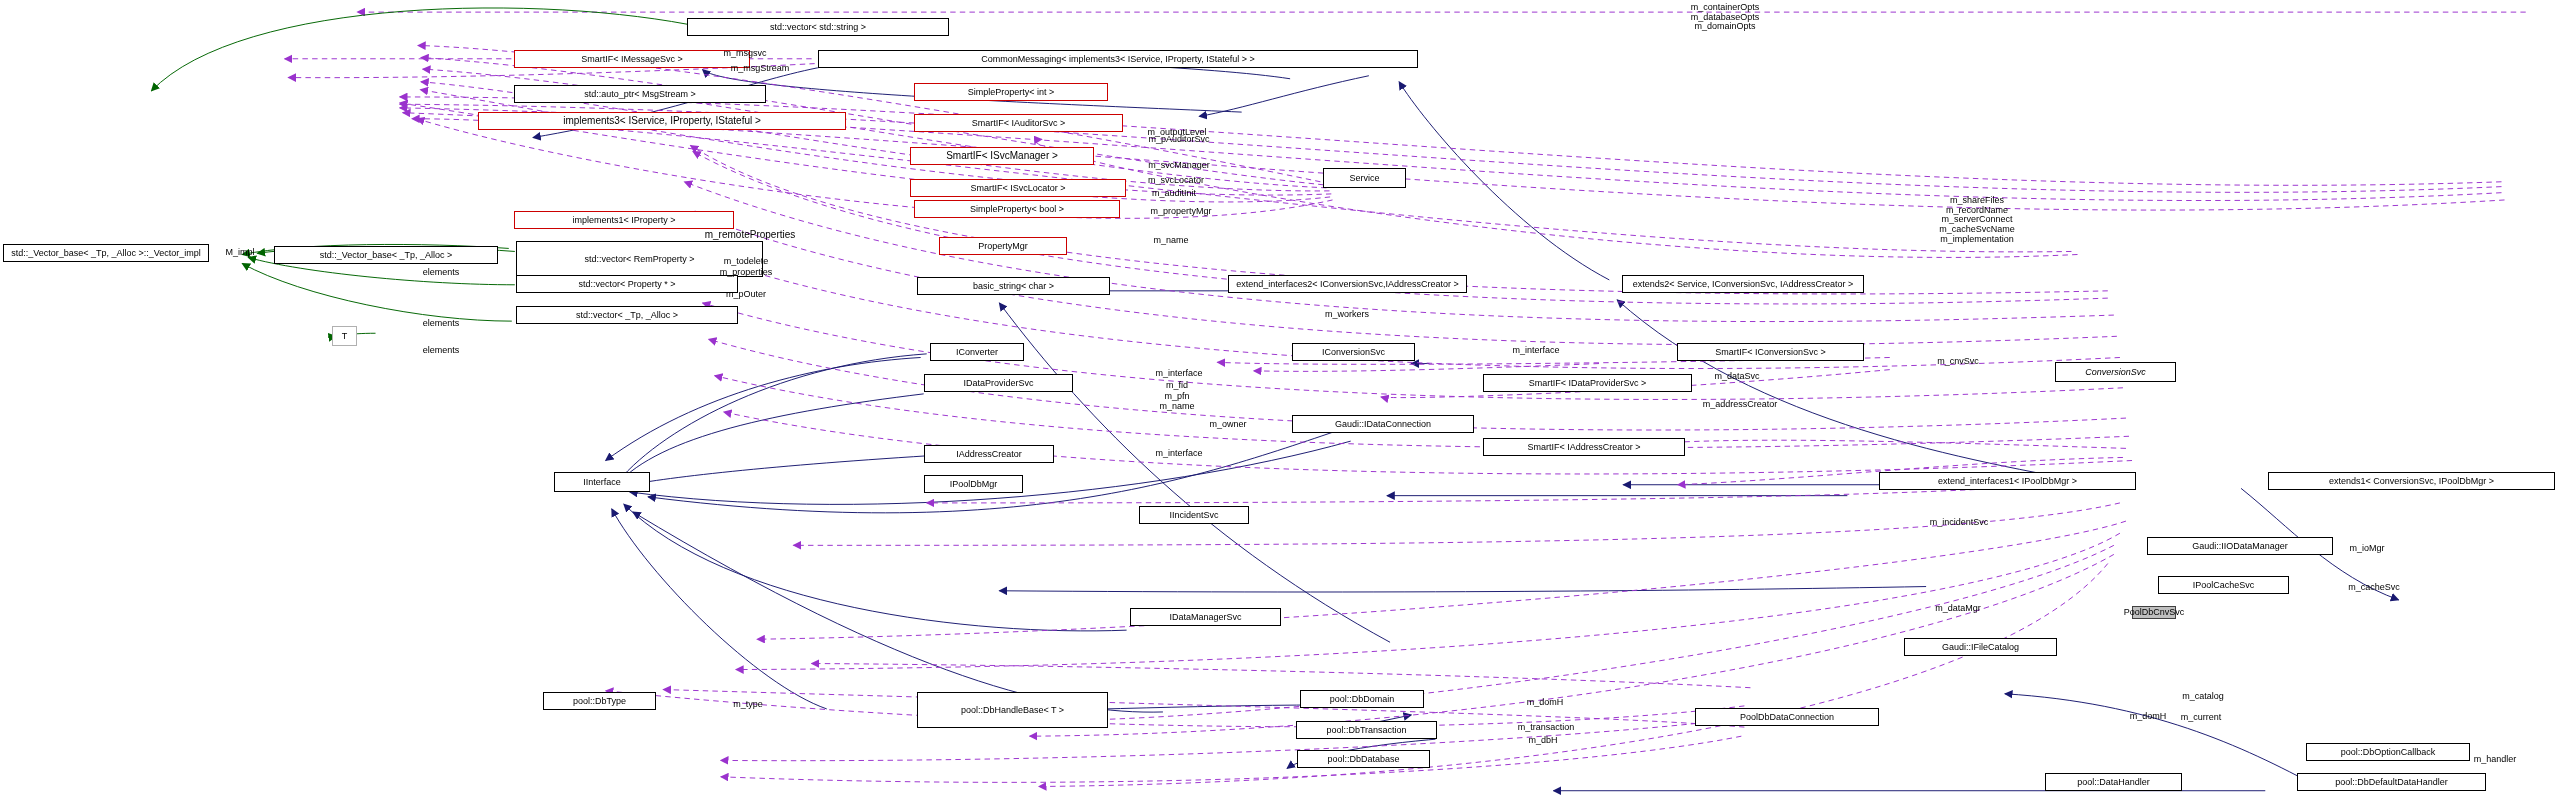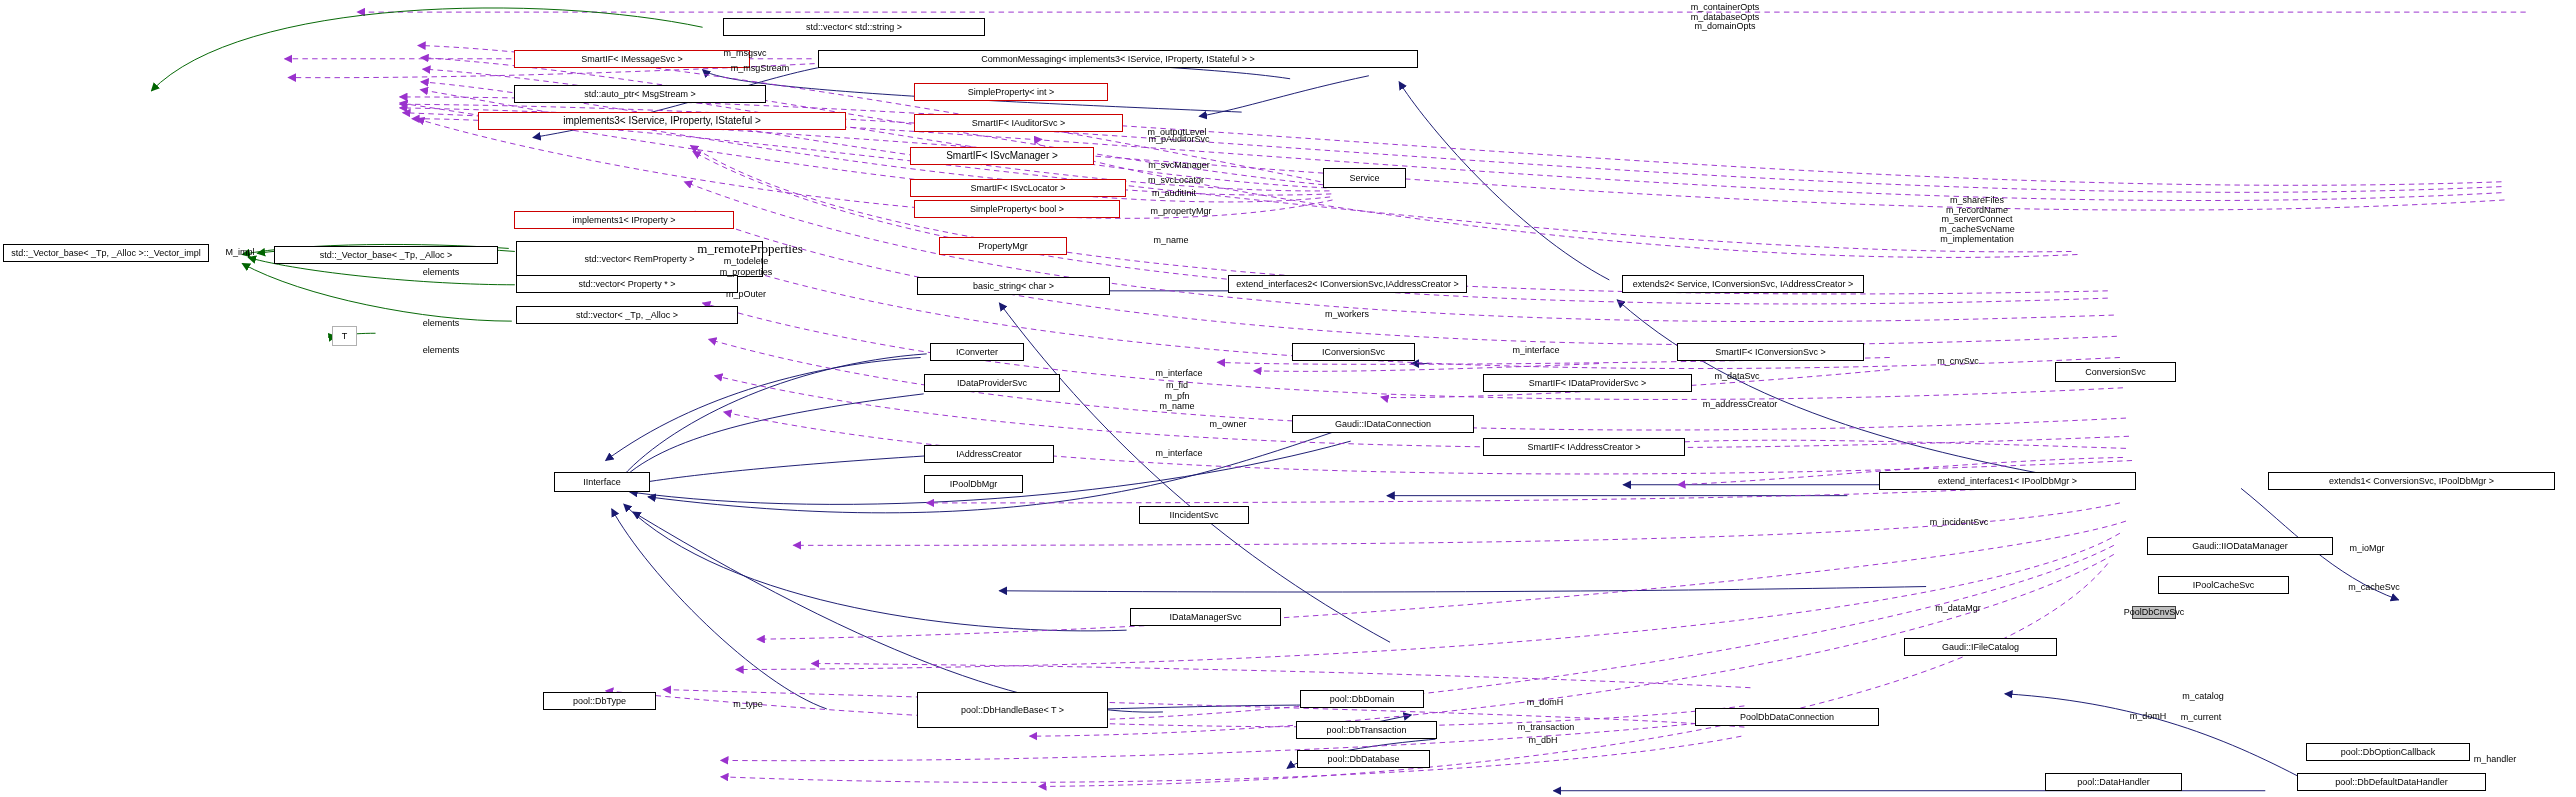--- a/index.html
+++ b/index.html
@@ -132,21 +132,21 @@
       <path d="M1160,45 C900,-10 400,-5 250,150"></path>
       <path d="M840,410 C700,400 500,400 400,420"></path>
       <path d="M850,470 C700,470 500,450 410,425"></path>
       <path d="M845,530 C700,530 500,490 400,435"></path>
       <path d="M620,550 C560,550 520,560 555,555"></path>
       <path d="M850,415 C720,405 520,405 425,418"></path>
     </g>
   </svg>
 
   <div id="nodes">
-      <div class="node" style="left: 687px; top: 18px; width: 262px; height: 18px; font-size: 9px; margin-left: 36px;">std::vector&lt; std::string &gt;</div>
+      <div class="node" style="left: 687px; top: 18px; width: 262px; height: 18px; font-size: 9px;">std::vector&lt; std::string &gt;</div>
       <div class="node red" style="left: 514px; top: 50px; width: 236px; height: 18px; font-size: 9px;">SmartIF&lt; IMessageSvc &gt;</div>
       <div class="node" style="left: 818px; top: 50px; width: 600px; height: 18px; font-size: 9px;">CommonMessaging&lt; implements3&lt; IService, IProperty, IStateful &gt; &gt;</div>
       <div class="node" style="left: 514px; top: 85px; width: 252px; height: 18px; font-size: 9px;">std::auto_ptr&lt; MsgStream &gt;</div>
       <div class="node red" style="left: 914px; top: 83px; width: 194px; height: 18px; font-size: 9px;">SimpleProperty&lt; int &gt;</div>
       <div class="node red" style="left: 478px; top: 112px; width: 368px; height: 18px; font-size: 10px;">implements3&lt; IService, IProperty, IStateful &gt;</div>
       <div class="node red" style="left: 914px; top: 114px; width: 209px; height: 18px; font-size: 9px;">SmartIF&lt; IAuditorSvc &gt;</div>
       <div class="node red" style="left: 910px; top: 147px; width: 184px; height: 18px; font-size: 10px;">SmartIF&lt; ISvcManager &gt;</div>
       <div class="node" style="left: 1323px; top: 168px; width: 83px; height: 20px; font-size: 9px;">Service</div>
       <div class="node red" style="left: 910px; top: 179px; width: 216px; height: 18px; font-size: 9px;">SmartIF&lt; ISvcLocator &gt;</div>
       <div class="node red" style="left: 914px; top: 200px; width: 206px; height: 18px; font-size: 9px;">SimpleProperty&lt; bool &gt;</div>
@@ -157,22 +157,22 @@
       <div class="node" style="left: 516px; top: 241px; width: 247px; height: 36px; font-size: 9px;">std::vector&lt; RemProperty &gt;</div>
       <div class="node" style="left: 917px; top: 277px; width: 193px; height: 18px; font-size: 9px;">basic_string&lt; char &gt;</div>
       <div class="node" style="left: 1228px; top: 275px; width: 239px; height: 18px; font-size: 9px;">extend_interfaces2&lt; IConversionSvc,IAddressCreator &gt;</div>
       <div class="node" style="left: 1622px; top: 275px; width: 242px; height: 18px; font-size: 9px;">extends2&lt; Service, IConversionSvc, IAddressCreator &gt;</div>
       <div class="node" style="left: 516px; top: 275px; width: 222px; height: 18px; font-size: 9px;">std::vector&lt; Property * &gt;</div>
       <div class="node" style="left: 516px; top: 306px; width: 222px; height: 18px; font-size: 9px;">std::vector&lt; _Tp, _Alloc &gt;</div>
       <div class="node tparam" style="left: 332px; top: 326px; width: 25px; height: 20px; font-size: 9px;">T</div>
       <div class="node" style="left: 930px; top: 343px; width: 94px; height: 18px; font-size: 9px;">IConverter</div>
       <div class="node" style="left: 1292px; top: 343px; width: 123px; height: 18px; font-size: 9px;">IConversionSvc</div>
       <div class="node" style="left: 1677px; top: 343px; width: 187px; height: 18px; font-size: 9px;">SmartIF&lt; IConversionSvc &gt;</div>
-      <div class="node" style="left: 2055px; top: 362px; width: 121px; height: 20px; font-size: 9px;">ConversionSvc</div>
-      <div class="node" style="left: 924px; top: 374px; width: 136px; height: 18px; font-size: 9px;">IDataProviderSvc</div>
+      <div class="node" style="left: 2055px; top: 362px; width: 121px; height: 20px; font-size: 9px; font-style: italic;">ConversionSvc</div>
+      <div class="node" style="left: 924px; top: 374px; width: 149px; height: 18px; font-size: 9px;">IDataProviderSvc</div>
       <div class="node" style="left: 1483px; top: 374px; width: 209px; height: 18px; font-size: 9px;">SmartIF&lt; IDataProviderSvc &gt;</div>
       <div class="node" style="left: 1292px; top: 415px; width: 182px; height: 18px; font-size: 9px;">Gaudi::IDataConnection</div>
       <div class="node" style="left: 1483px; top: 438px; width: 202px; height: 18px; font-size: 9px;">SmartIF&lt; IAddressCreator &gt;</div>
       <div class="node" style="left: 924px; top: 445px; width: 130px; height: 18px; font-size: 9px;">IAddressCreator</div>
       <div class="node" style="left: 924px; top: 475px; width: 99px; height: 18px; font-size: 9px;">IPoolDbMgr</div>
       <div class="node" style="left: 1879px; top: 472px; width: 257px; height: 18px; font-size: 9px;">extend_interfaces1&lt; IPoolDbMgr &gt;</div>
       <div class="node" style="left: 2268px; top: 472px; width: 287px; height: 18px; font-size: 9px;">extends1&lt; ConversionSvc, IPoolDbMgr &gt;</div>
       <div class="node" style="left: 554px; top: 472px; width: 96px; height: 20px; font-size: 9px;">IInterface</div>
       <div class="node" style="left: 1139px; top: 506px; width: 110px; height: 18px; font-size: 9px;">IIncidentSvc</div>
       <div class="node" style="left: 2147px; top: 537px; width: 186px; height: 18px; font-size: 9px;">Gaudi::IIODataManager</div>
@@ -220,21 +220,21 @@
       </div>
       <div class="elabel" style="left: 1181px; top: 207px; font-size: 9px;">
         <div>m_propertyMgr</div>
       </div>
       <div class="elabel" style="left: 1171px; top: 236px; font-size: 9px;">
         <div>m_name</div>
       </div>
       <div class="elabel" style="left: 240px; top: 248px; font-size: 9px;">
         <div>M_impl</div>
       </div>
-      <div class="elabel" style="left: 750px; top: 242px; font-size: 13px; font-family: Liberation Serif, serif;">
+      <div class="elabel" style="left: 750px; top: 230px; font-size: 10px;">
         <div>m_remoteProperties</div>
       </div>
       <div class="elabel" style="left: 746px; top: 257px; font-size: 9px;">
         <div>m_todelete</div>
       </div>
       <div class="elabel" style="left: 746px; top: 268px; font-size: 9px;">
         <div>m_properties</div>
       </div>
       <div class="elabel" style="left: 746px; top: 290px; font-size: 9px;">
         <div>m_pOuter</div>

